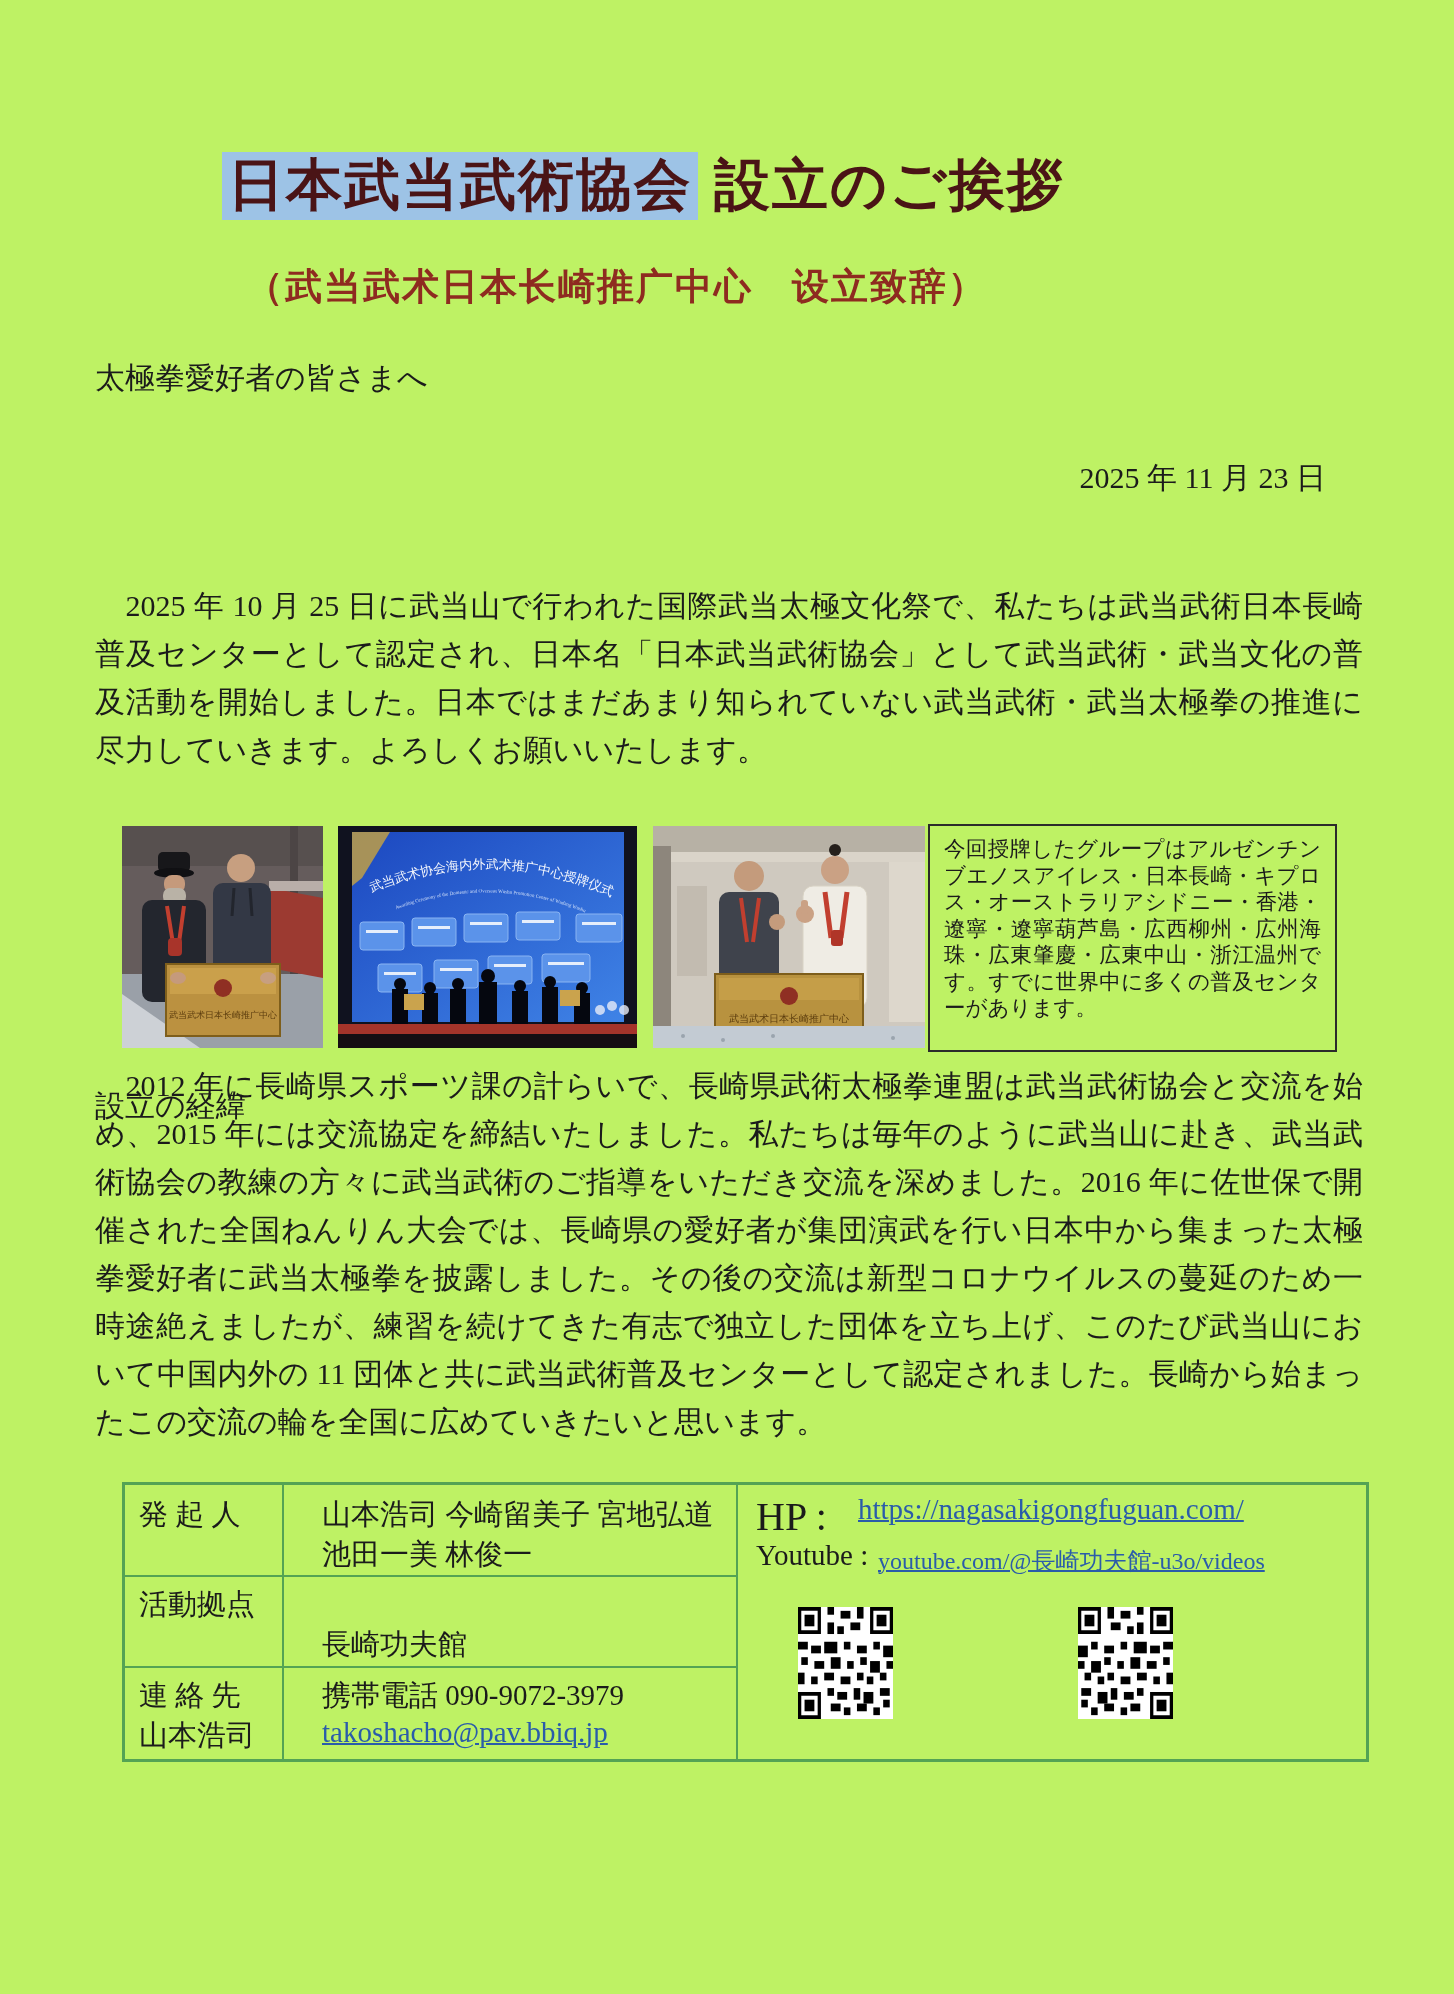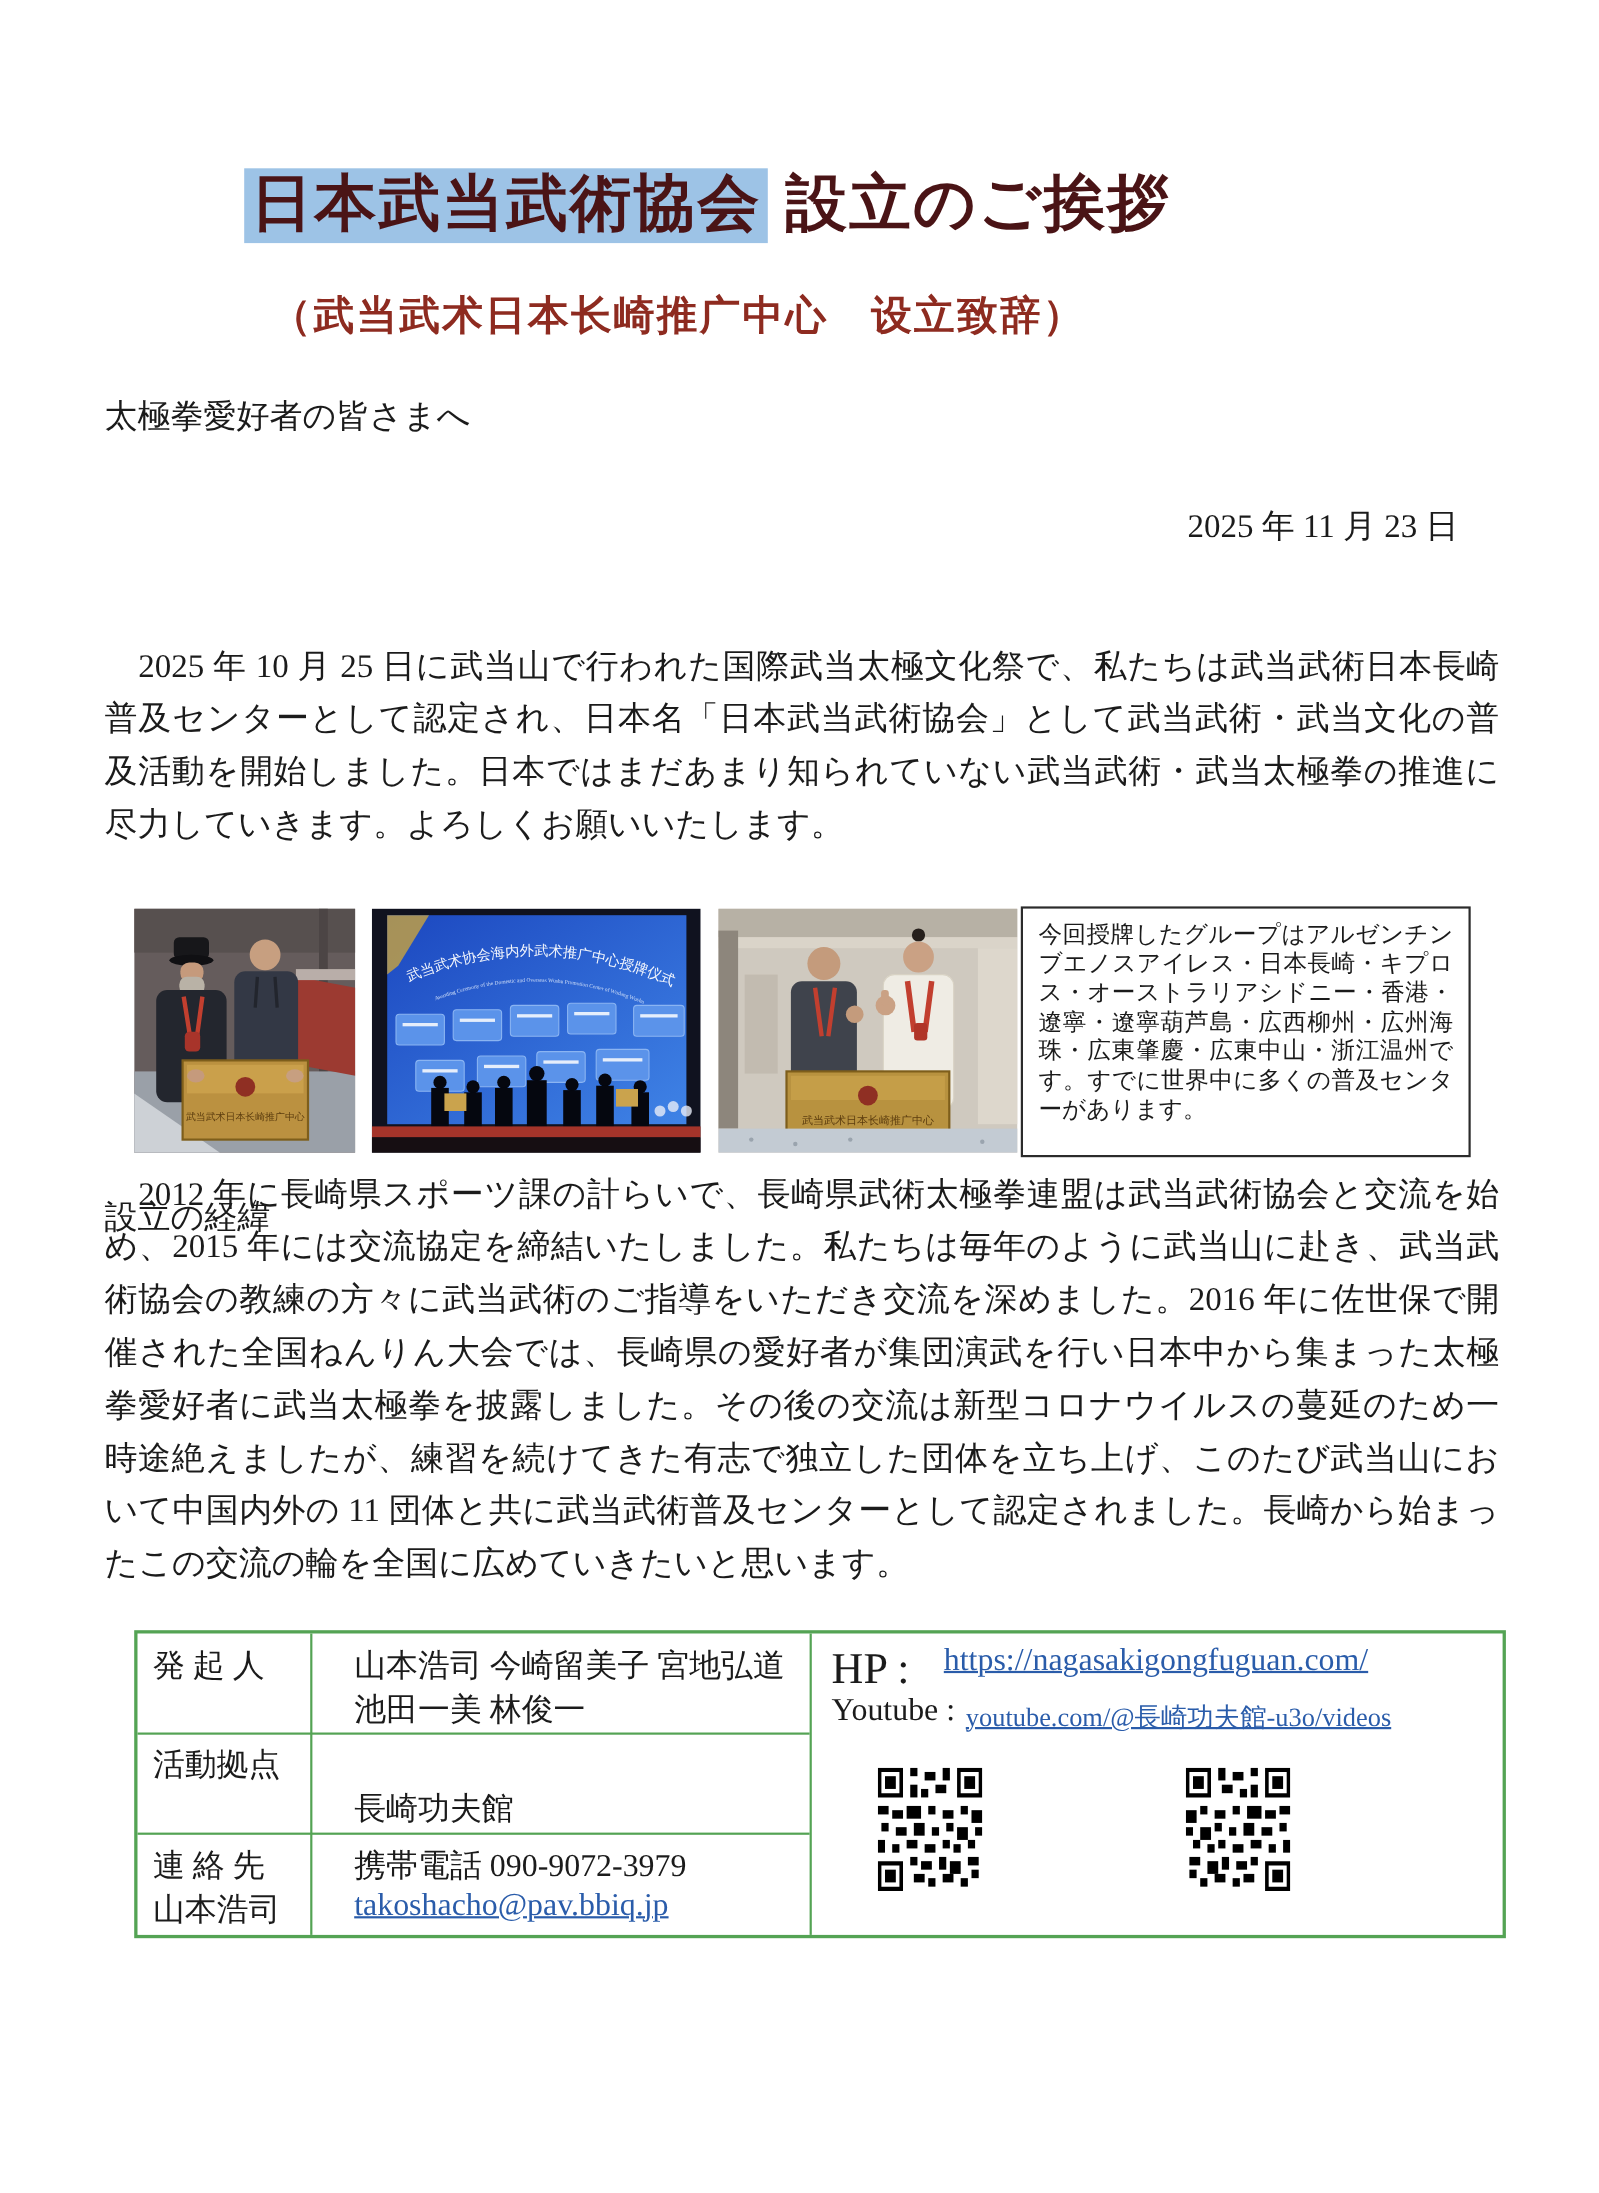--- a/index.html
+++ b/index.html
@@ -1,16 +1,16 @@
 <!DOCTYPE html>
 <html style="--maroon: #4a1416; --subtitle_red: #8e2b20; --highlight: #9dc3e6; --green: #54a354; --link: #2a5caa; --ink: #1b1b1b;"><head>
 <meta charset="utf-8">
 <style>
   html,body{margin:0;padding:0;background:#e8e8e8;}
-  .page{position:relative;width:1454px;height:1994px;background:#ffffff;margin:0 auto;
+  .page{position:relative;width:1454px;height:1994px;background:#bef264;margin:0 auto;
         font-family:"Liberation Serif","DejaVu Serif",serif;color:var(--ink,#1b1b1b);overflow:hidden;}
   .abs{position:absolute;}
   .title{left:222px;top:148px;font-size:56px;font-weight:bold;color:var(--maroon,#4a1416);letter-spacing:2px;white-space:nowrap;}
   .title .hl{background:var(--highlight,#9dc3e6);padding:2px 6px 4px 6px;}
   .title .rest{margin-left:16px;}
   .subtitle{left:246px;top:262px;font-size:37px;font-weight:bold;color:var(--subtitle_red,#8e2b20);letter-spacing:2px;white-space:nowrap;}
   .greeting{left:95px;top:358px;font-size:30px;}
   .rightline{right:128px;top:458px;font-size:30px;text-align:right;white-space:nowrap;}
   .sig{top:504px;}
   .para{left:95px;width:1268px;font-size:30px;line-height:48px;text-align:justify;}

